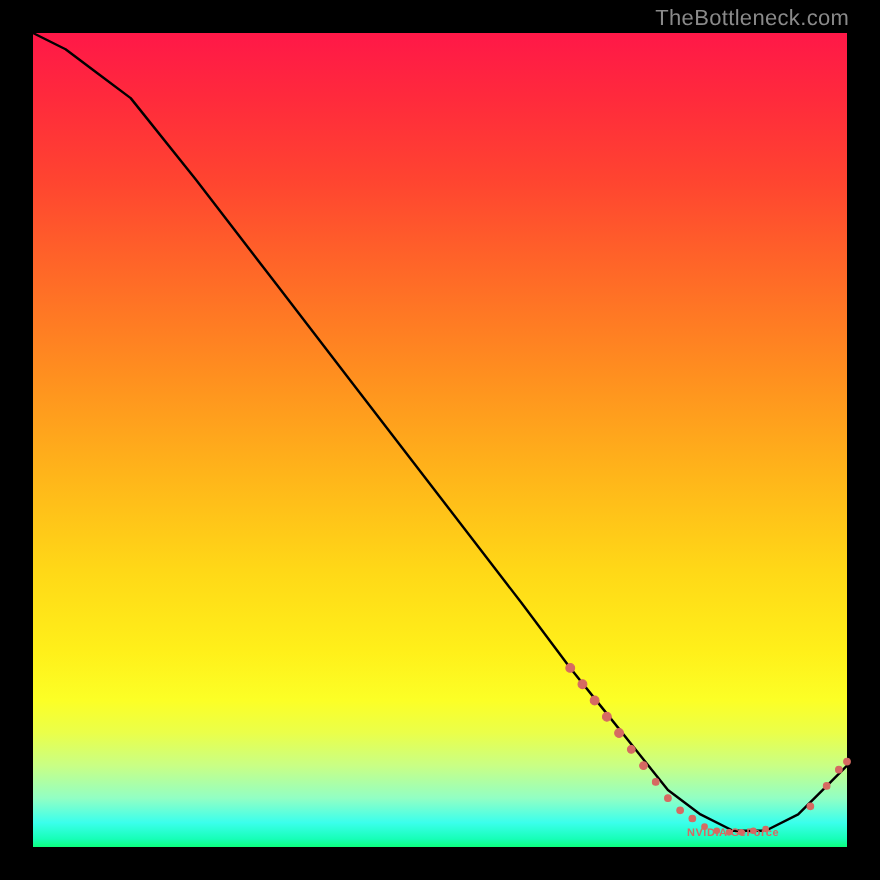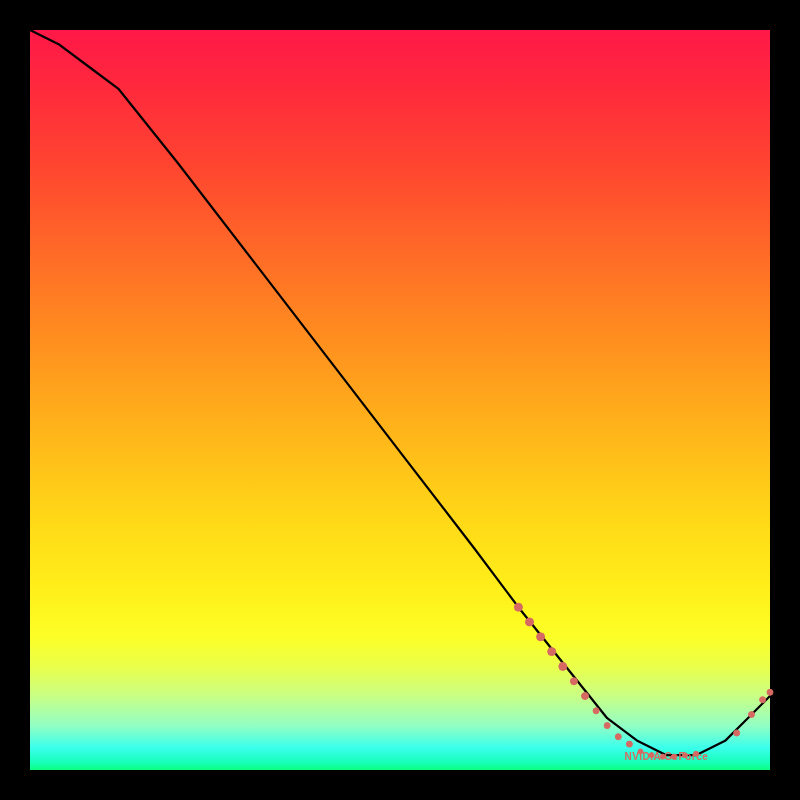--- a/index.html
+++ b/index.html
@@ -71,20 +71,21 @@
     font-weight: 700;
     letter-spacing: 0.5px;
     dominant-baseline: middle;
     text-anchor: middle;
   }
 </style>
 </head>
 <body>
 
 <div class="stage">
+  <div class="watermark">TheBottleneck.com</div>
 
   <div class="plot-area"></div>
 
   <svg class="overlay" viewBox="0 0 740 740">
     <path id="curve-path" class="curve" d="M0.0 0.0 L29.6 14.8 L59.2 37.0 L88.8 59.2 L148.0 133.2 L222.0 229.4 L296.0 325.6 L370.0 421.8 L444.0 518.0 L488.4 577.2 L518.0 614.2 L547.6 651.2 L577.2 688.2 L606.8 710.4 L636.4 725.2 L666.0 725.2 L695.6 710.4 L717.8 688.2 L740.0 666.0"></path>
     <g id="dots-group">
         <circle class="dot" cx="488.4" cy="577.2" r="4.0"></circle>
         <circle class="dot" cx="499.5" cy="592.0" r="4.0"></circle>
         <circle class="dot" cx="510.6" cy="606.8" r="4.0"></circle>
         <circle class="dot" cx="521.7" cy="621.6" r="4.0"></circle>

